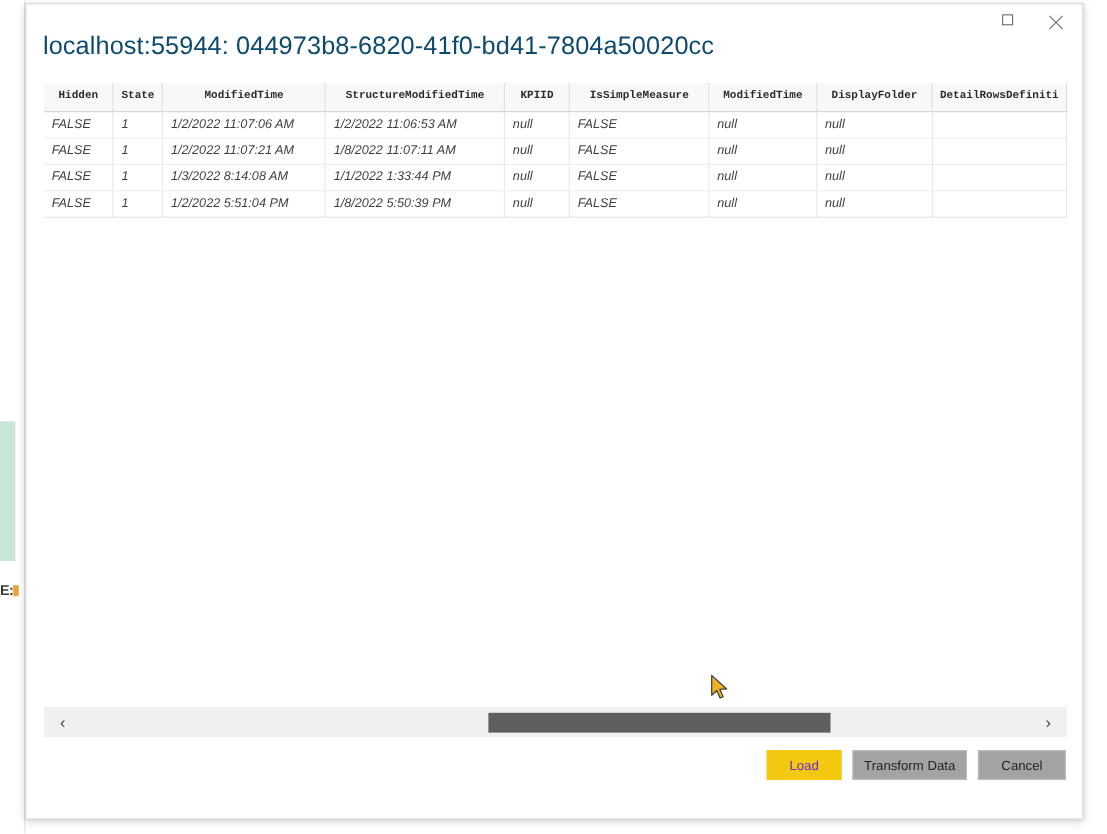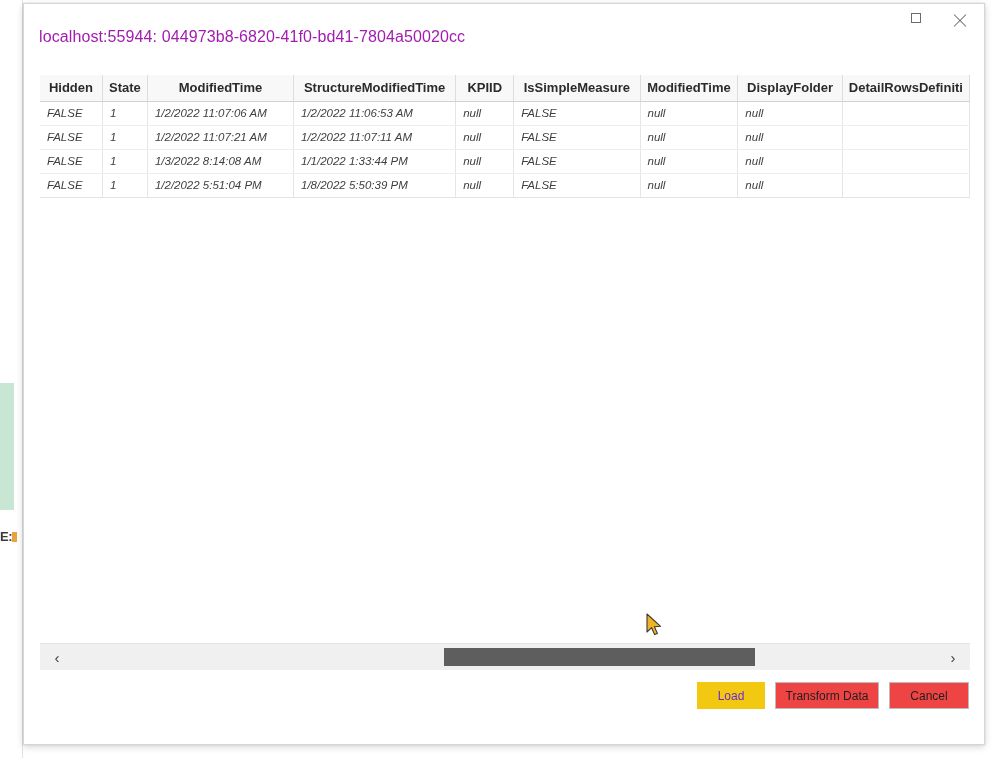--- a/index.html
+++ b/index.html
@@ -115,23 +115,23 @@
     transform-origin: center;
   }
   .glyph-close::before { transform: translateX(-50%) rotate(45deg); }
   .glyph-close::after  { transform: translateX(-50%) rotate(-45deg); }
 
   
   .dlg-title {
     position: absolute;
     left: 15px;
     top: 24px;
-    font-size: 16px;
+    font-size: 23px;
     font-weight: 300;
-    color: #a21caf;
+    color: #0c4a6e;
     white-space: nowrap;
     letter-spacing: 0.1px;
     text-align: center;
   }
 
   
   .grid-wrap {
     position: absolute;
     left: 16px;
     top: 71px;
@@ -145,27 +145,28 @@
     table-layout: fixed;
     font-size: 11.5px;
     color: #333333;
   }
   table.preview th {
     height: 26px;
     background: #f8f8f8;
     border-right: 1px solid #dddddd;
     border-bottom: 1px solid #d2d2d2;
     font-weight: bold;
-    font-size: 13px;
+    font-size: 10px;
     color: #2b2b2b;
     text-align: center;
     padding: 0 6px;
     white-space: nowrap;
     overflow: hidden;
     box-sizing: border-box;
+    font-family: Liberation Mono, monospace;
   }
   table.preview td {
     height: 24px;
     border-right: 1px solid #e6e6e6;
     border-bottom: 1px solid #ededed;
     text-align: left;
     padding: 0 7px;
     font-style: italic;
     color: #3f3f3f;
     white-space: nowrap;
@@ -240,21 +241,21 @@
     width: 962px;
     height: 40px;
   }
   .btn {
     position: absolute;
     top: 0;
     height: 27px;
     font-size: 12px;
     font-family: "Liberation Sans", sans-serif;
     color: #1f1f1f;
-    background: #ef4444;
+    background: #a3a3a3;
     border: 1px solid #bcbcbc;
     display: flex;
     align-items: center;
     justify-content: center;
     box-sizing: border-box;
     cursor: default;
     white-space: nowrap;
   }
   .btn.primary {
     background: #f2c811;
@@ -324,21 +325,21 @@
             <td class="c4">null</td>
             <td class="c5">FALSE</td>
             <td class="c6">null</td>
             <td class="c7">null</td>
             <td class="c8 blank"></td>
           </tr>
           <tr>
             <td class="c0">FALSE</td>
             <td class="c1">1</td>
             <td class="c2">1/2/2022 11:07:21 AM</td>
-            <td class="c3">1/2/2022 11:07:11 AM</td>
+            <td class="c3">1/8/2022 11:07:11 AM</td>
             <td class="c4">null</td>
             <td class="c5">FALSE</td>
             <td class="c6">null</td>
             <td class="c7">null</td>
             <td class="c8 blank"></td>
           </tr>
           <tr>
             <td class="c0">FALSE</td>
             <td class="c1">1</td>
             <td class="c2">1/3/2022 8:14:08 AM</td>

